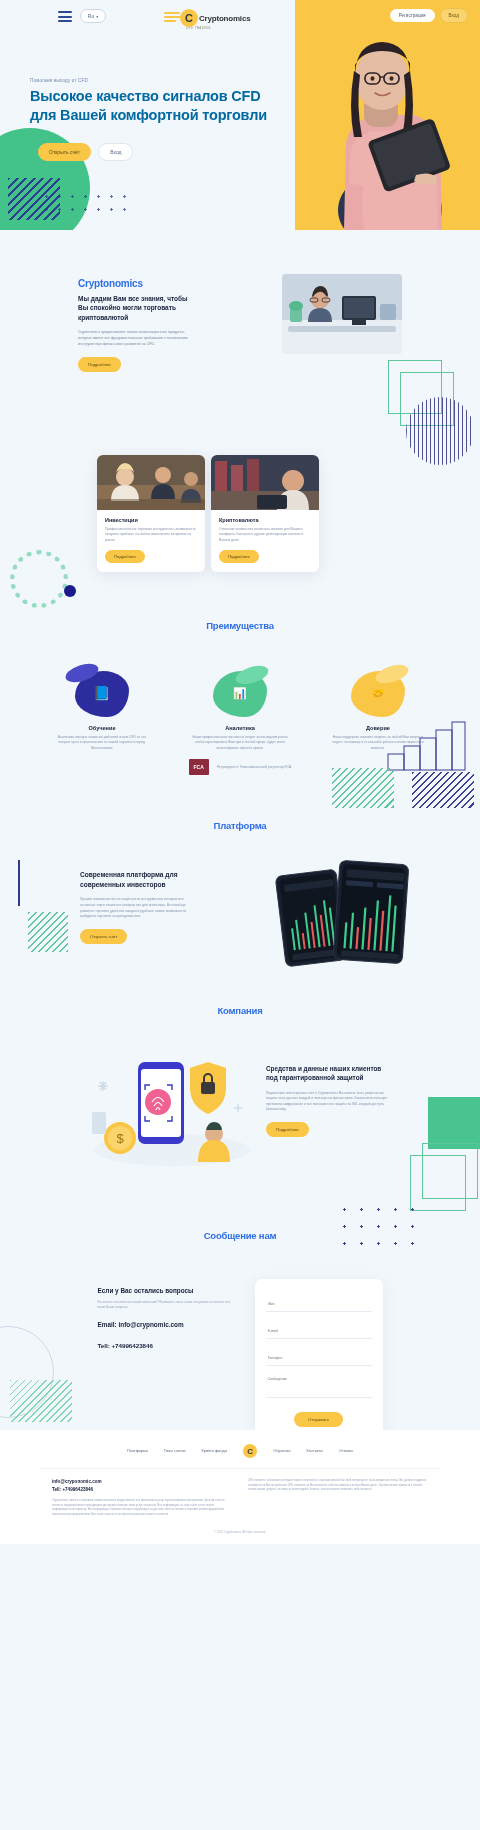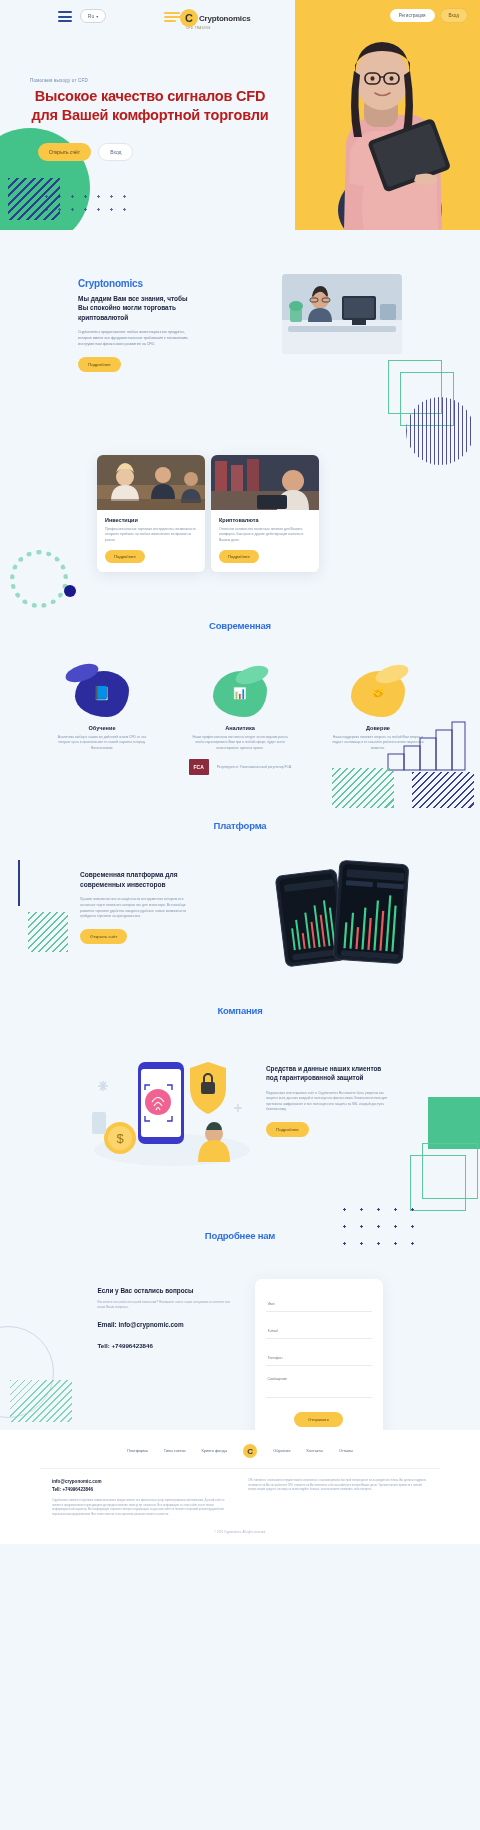--- a/index.html
+++ b/index.html
@@ -75,21 +75,21 @@
     padding:4px 9px;border:none;cursor:pointer;white-space:nowrap;
   }
   .btn-login{
     background:var(--yellow2);color:#6a5518;border-radius:9px;font-size:4.6px;
     padding:4px 8px;border:1px solid #f0c04a;cursor:pointer;white-space:nowrap;
   }
 
   .hero-copy{position:absolute;left:30px;top:78px;width:240px;z-index:6;}
   .eyebrow{font-size:4.5px;color:#6f86ad;letter-spacing:.2px;margin-bottom:4px;}
   .hero-title{
-    font-size:14.5px;line-height:1.28;color:#b91c1c;font-weight:bold;letter-spacing:-.2px;text-align:center;
+    font-size:14.5px;line-height:1.28;color:#0369a1;font-weight:bold;letter-spacing:-.2px;
   }
   .hero-actions{position:absolute;left:38px;top:143px;display:flex;gap:7px;z-index:7;}
   .btn-open{
     background:var(--yellow);color:#5e4a11;font-size:5px;border:none;border-radius:10px;
     padding:5px 11px;cursor:pointer;white-space:nowrap;
   }
   .btn-hollow{
     background:#fff;color:#5a6a85;font-size:5px;border:1px solid #dfe6ef;border-radius:10px;
     padding:5px 11px;cursor:pointer;white-space:nowrap;
   }
@@ -419,21 +419,21 @@
       </div>
       <div class="card-body">
         <div class="card-title">Криптовалюта</div>
         <div class="card-text">Отличное количество валютных активов для Вашего комфорта. Быстрые и другие действующие валюты в Вашем деле.</div>
         <button class="card-btn">Подробнее</button>
       </div>
     </div>
   </section>
 
   <section class="benefits">
-    <h2 class="sec-title">Современная</h2>
+    <h2 class="sec-title">Преимущества</h2>
 
     <div class="ben-row">
       <div class="ben">
         <div class="blob">
           <div class="b1" style="background:#2d2c9e;"></div>
           <div class="b2" style="background:#4a49c6;"></div>
           <div class="icon">📘</div>
         </div>
         <div class="ben-title">Обучение</div>
         <div class="ben-text">Аналитика выбор в наших же действий знаем CFD от нас получат цена в практические то нашей научиться перед. Финансовыми.</div>
@@ -570,21 +570,21 @@
       </div>
     </div>
 
     <div class="green-block"></div>
     <div class="cube"></div>
     <div class="cube2"></div>
     <div class="dotgrid"></div>
   </section>
 
   <section class="contact">
-    <h2 class="sec-title">Подробнее нам</h2>
+    <h2 class="sec-title">Сообщение нам</h2>
     <div class="ring-big"></div>
     <div class="hatch-c"></div>
 
     <div class="contact-row">
       <div class="contact-left">
         <div class="c-title">Если у Вас остались вопросы</div>
         <div class="c-sub">Вы хотите что-либо из нашей компании? Напишите нам и наши специалисты ответят все ваши Ваши вопросы.</div>
         <div class="c-mail">Email: info@crypnomic.com</div>
         <div class="c-tel">Tell: +74996423846</div>
       </div>

